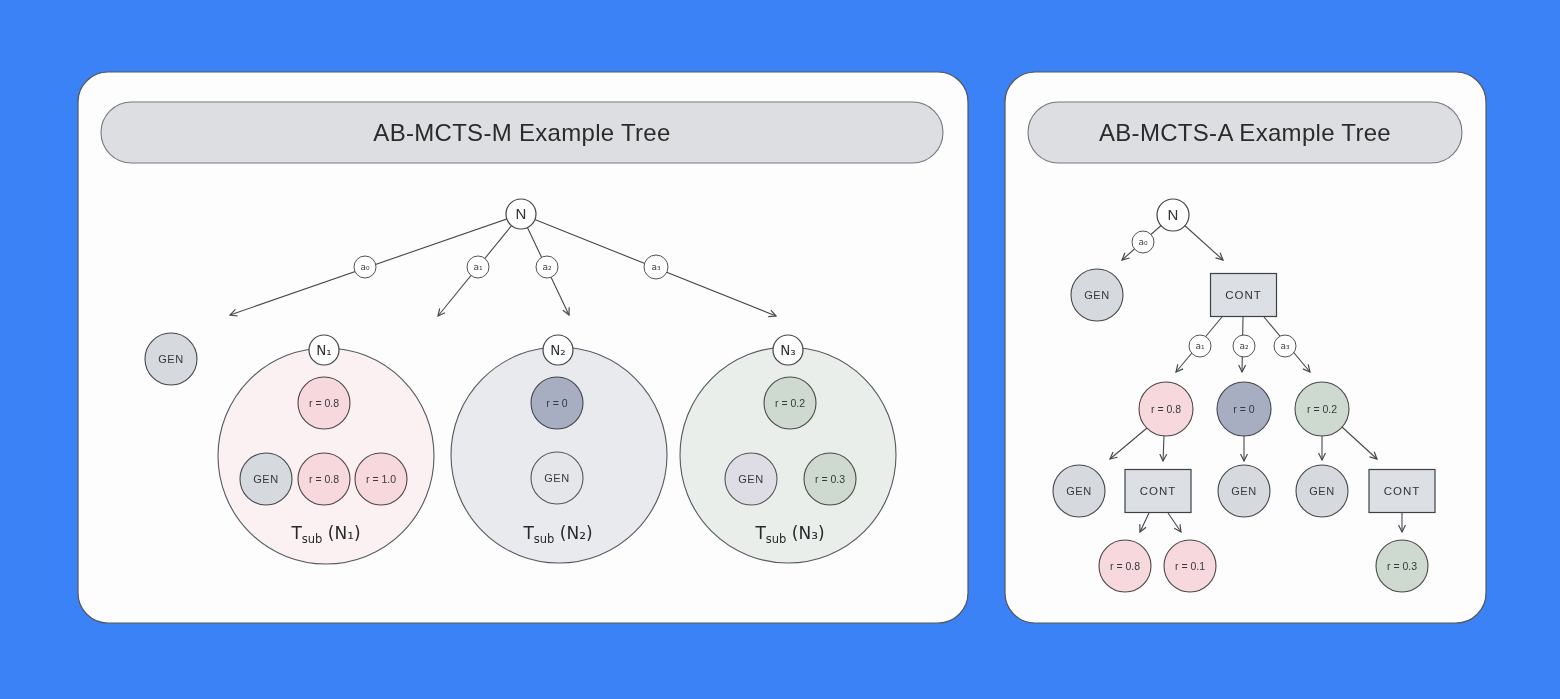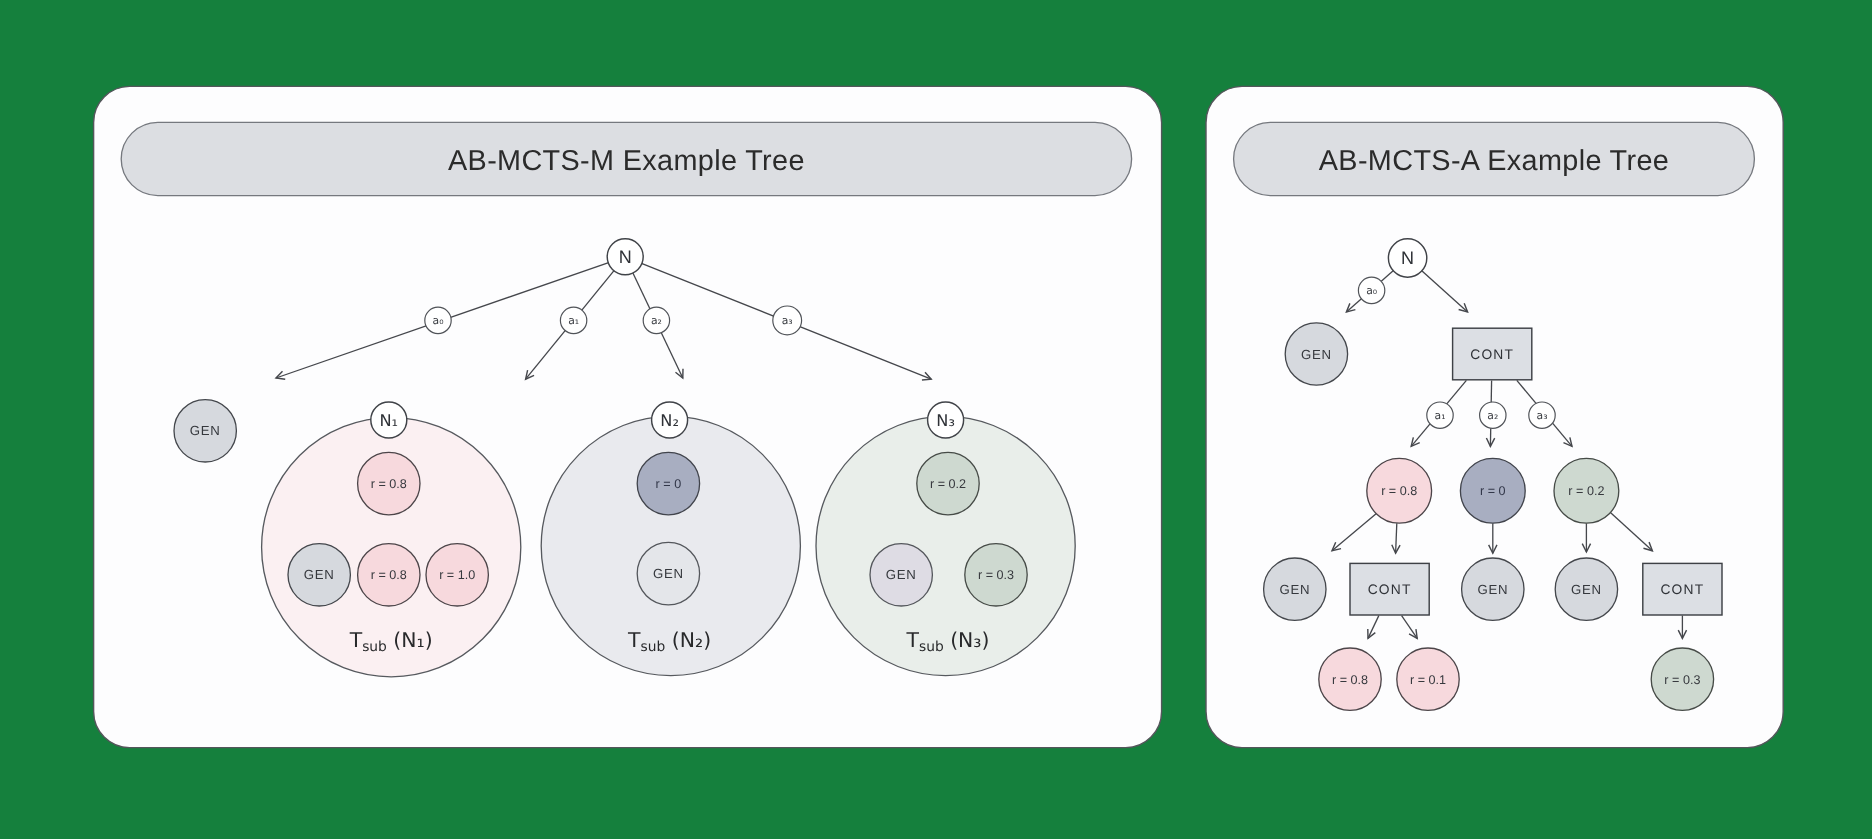--- a/index.html
+++ b/index.html
@@ -1,16 +1,16 @@
 <!DOCTYPE html>
 <html><head>
 <meta charset="utf-8">
 <style>
   html,body{margin:0;padding:0;background:#ffffff;}
-  .canvas{position:relative;width:1560px;height:699px;background:#15803d;overflow:hidden;}
+  .canvas{position:relative;width:1560px;height:699px;background:#3b82f6;overflow:hidden;}
   svg{position:absolute;left:0;top:0;}
   text{font-family:"Liberation Sans","DejaVu Sans",sans-serif;fill:#2f3237;}
   .title{font-size:24px;fill:#2b2b2b;letter-spacing:.3px;}
   .nodelbl{font-size:15px;}
   .nsub{font-size:13.5px;font-family:"DejaVu Sans",sans-serif;}
   .alab{font-size:9px;font-family:"DejaVu Sans",sans-serif;fill:#3a3d42;}
   .gen{font-size:11px;letter-spacing:.6px;fill:#35383d;}
   .rval{font-size:10.5px;fill:#37393e;}
   .rvaldark{font-size:10.5px;fill:#323749;}
   .cont{font-size:11.5px;letter-spacing:1px;fill:#303338;}

